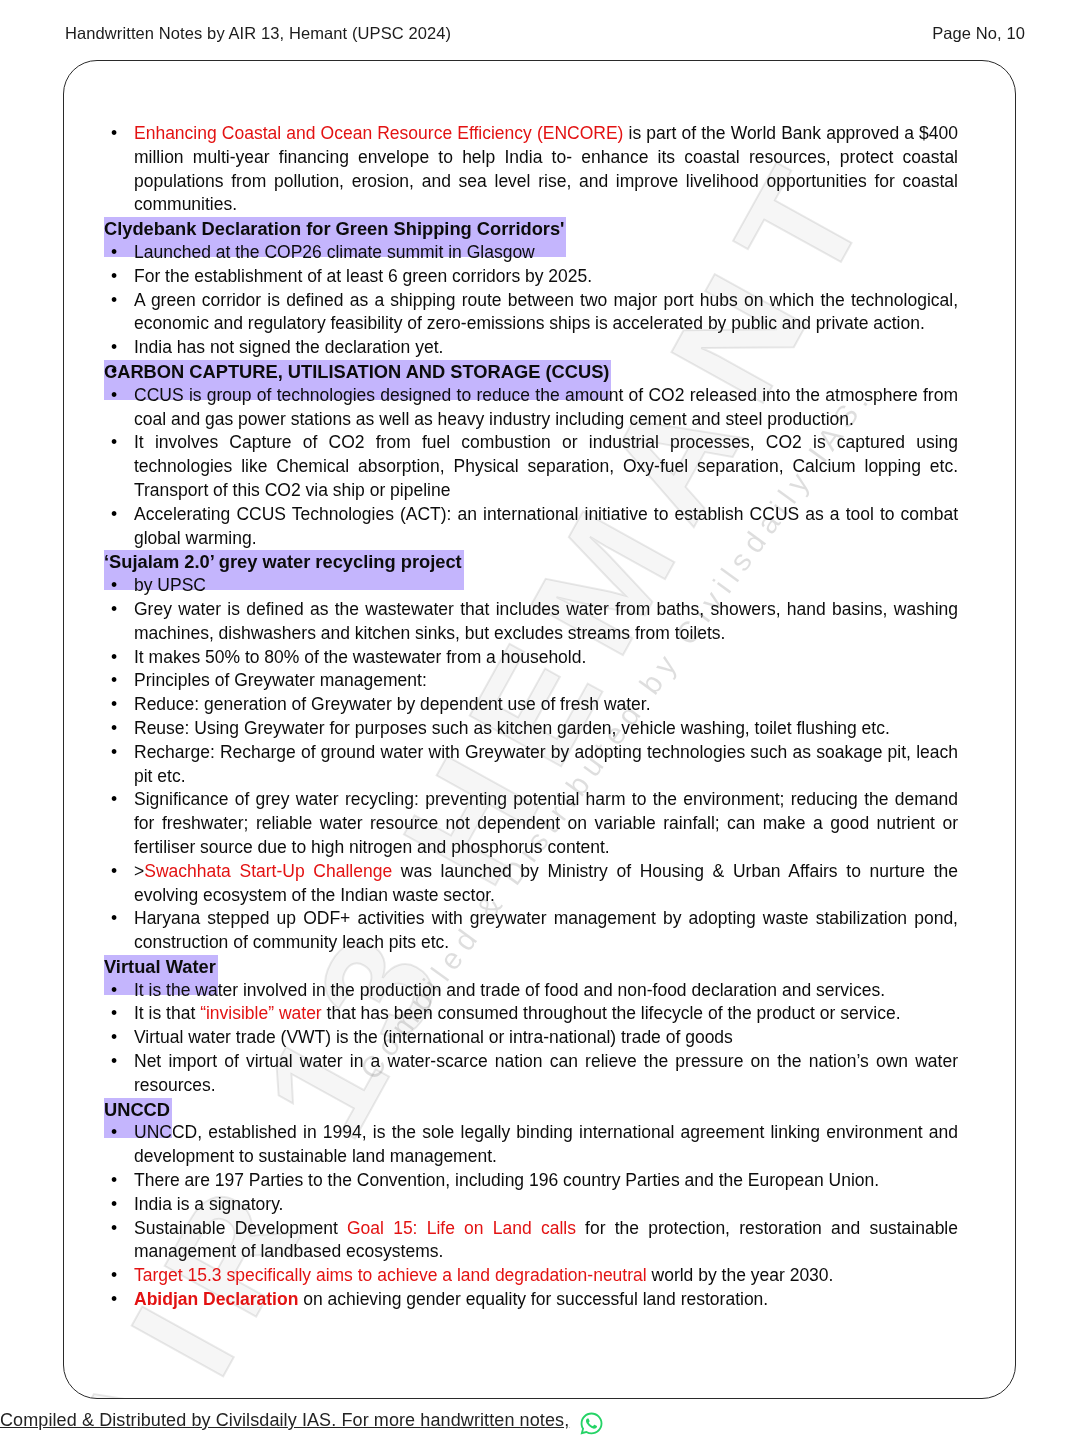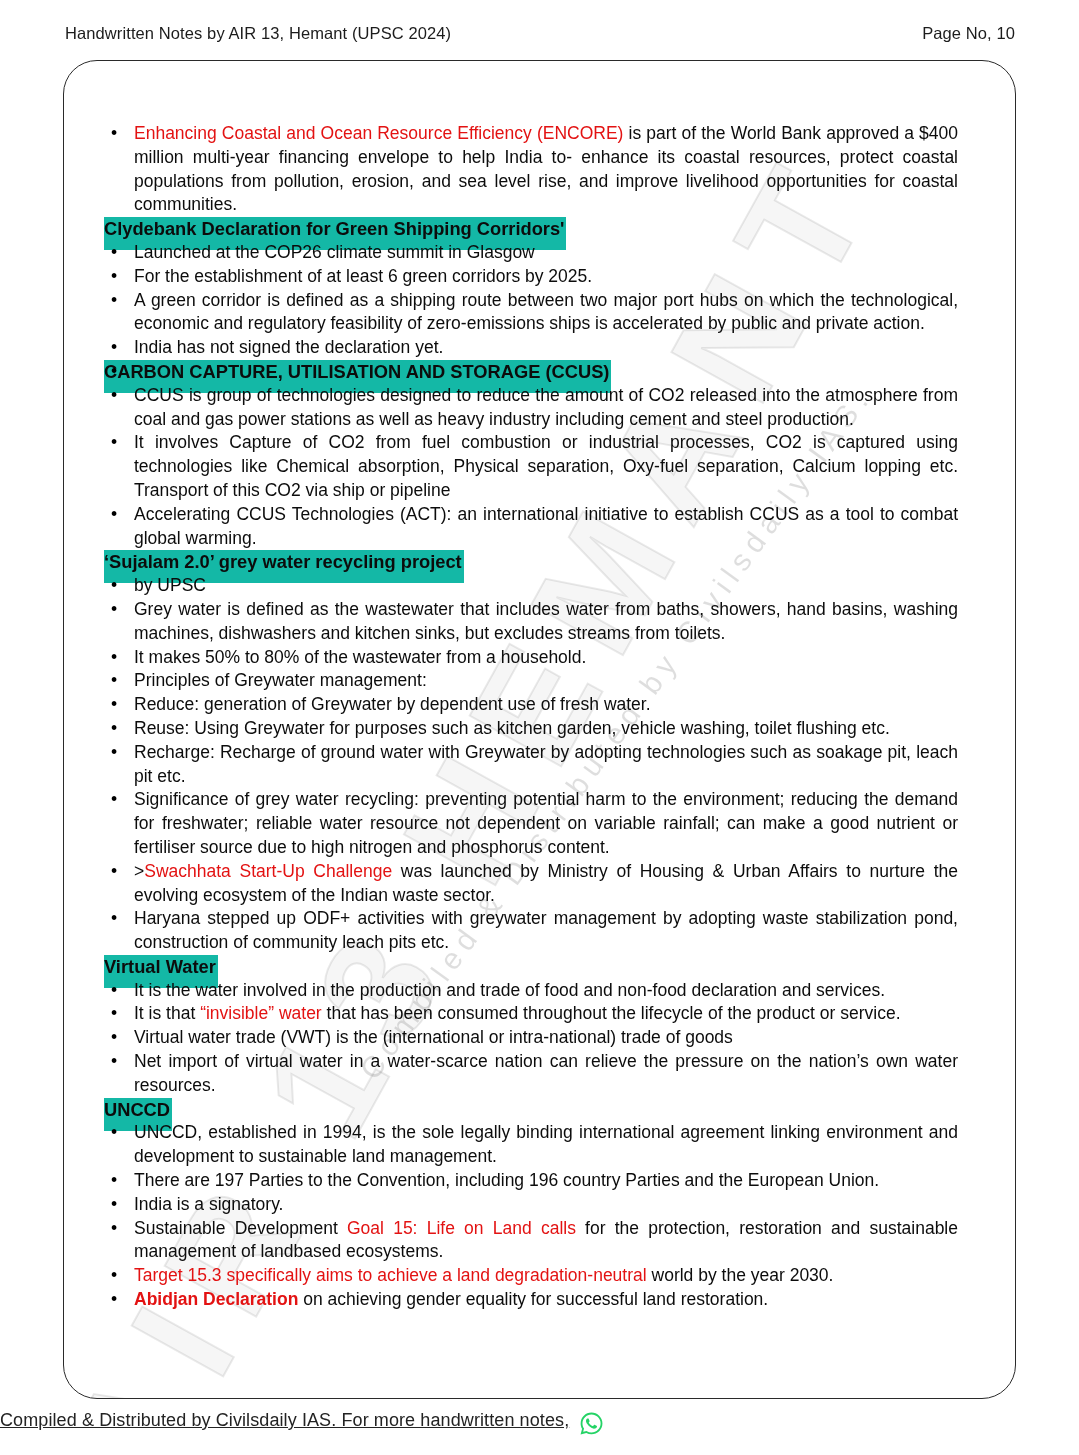--- a/index.html
+++ b/index.html
@@ -3,39 +3,39 @@
 <meta charset="utf-8">
 <style>
   html,body{margin:0;padding:0;}
   body{
     width:1079px;height:1455px;position:relative;background:#ffffff;
     font-family:"Liberation Sans","DejaVu Sans",sans-serif;
     -webkit-font-smoothing:antialiased;color:#111;
   }
   
   .page-header{
-    position:absolute;left:65px;right:64px;top:24px;
+    position:absolute;left:65px;right:54px;top:24px;
     display:flex;justify-content:space-between;align-items:baseline;
     font-size:16.5px;color:#1c1c1c;letter-spacing:.1px;
   }
   
   .note-box{
     position:absolute;left:63px;top:60px;width:953px;height:1339px;
     border:1.6px solid #2a2a2a;border-radius:34px;
     box-sizing:border-box;overflow:hidden;background:#fff;
   }
   .note-content{
     position:relative;z-index:2;
     padding:61px 57px 0 40px;
     font-size:17.5px;line-height:23.8px;color:#0c0c0c;
   }
   .block-heading{
     font-weight:bold;font-size:18.3px;line-height:23.8px;text-align:left;
   }
-  .block-heading .hl{background:#14b8a6;padding:1px 2px 11px 0;}
+  .block-heading .hl{background:#c4b5fd;padding:1px 2px 18px 0;}
   .bullet{
     position:relative;padding-left:30px;text-align:justify;
   }
   .bullet .dot{
     position:absolute;left:7px;top:0;font-size:17.5px;color:#000;
   }
   .seg-red{color:#e31212;}
   .seg-red-bold{color:#e31212;font-weight:bold;}
   
   .wm-big{

